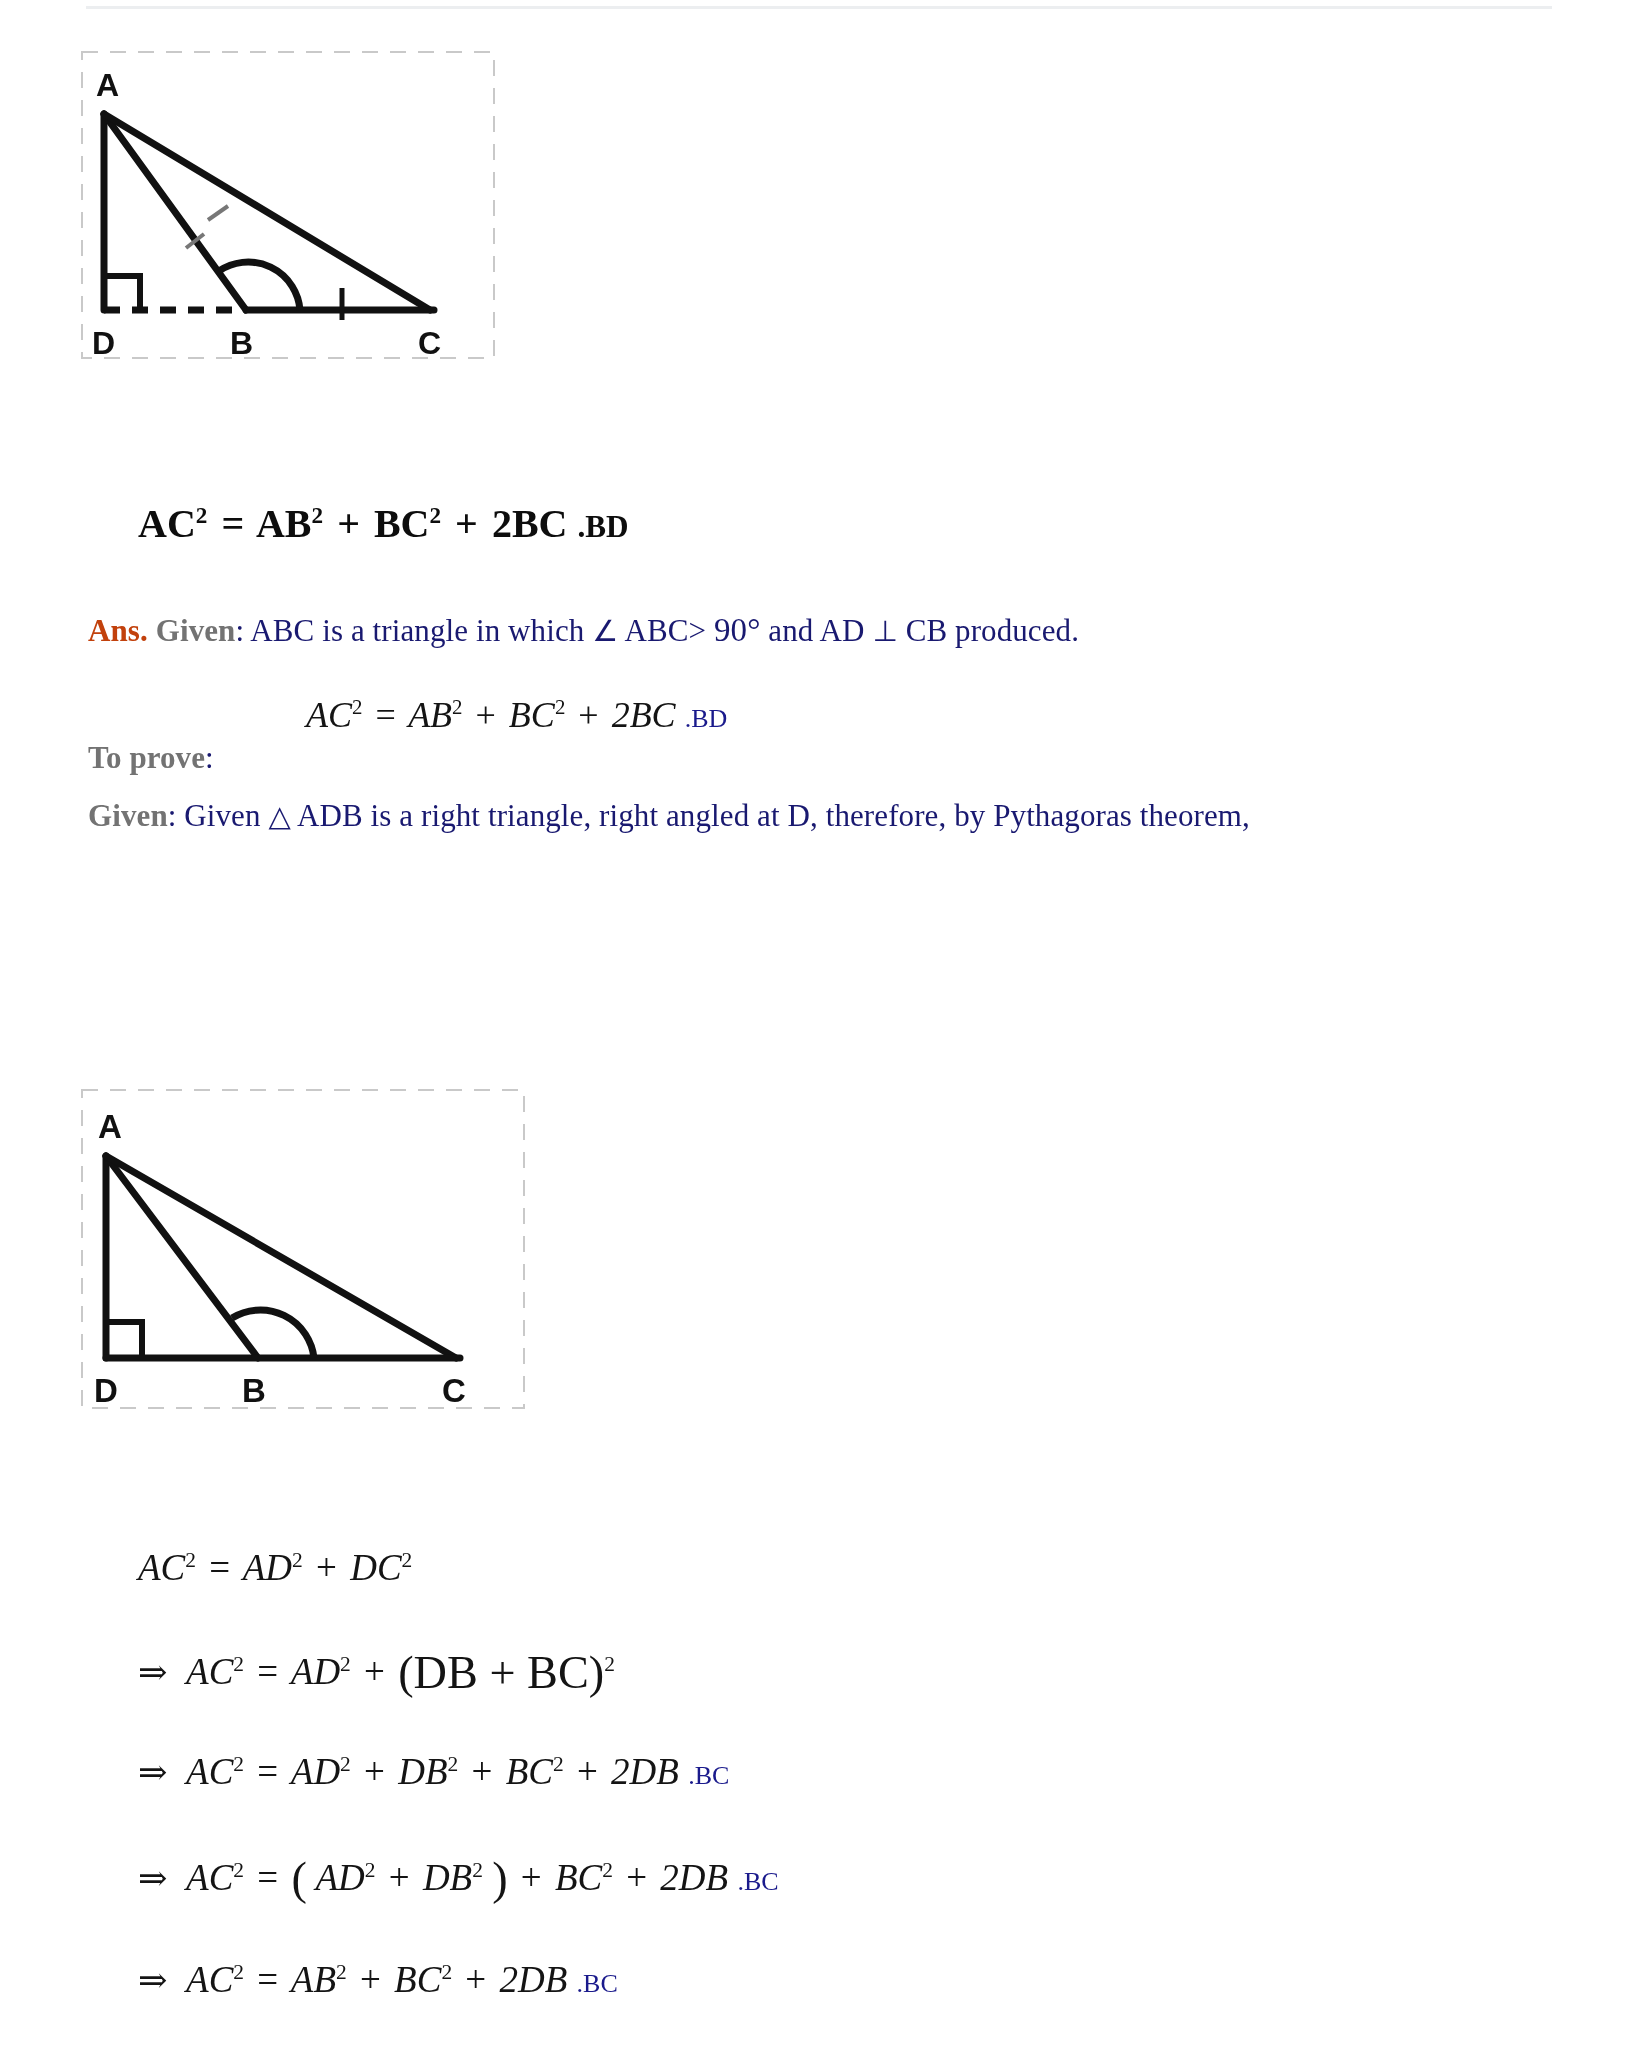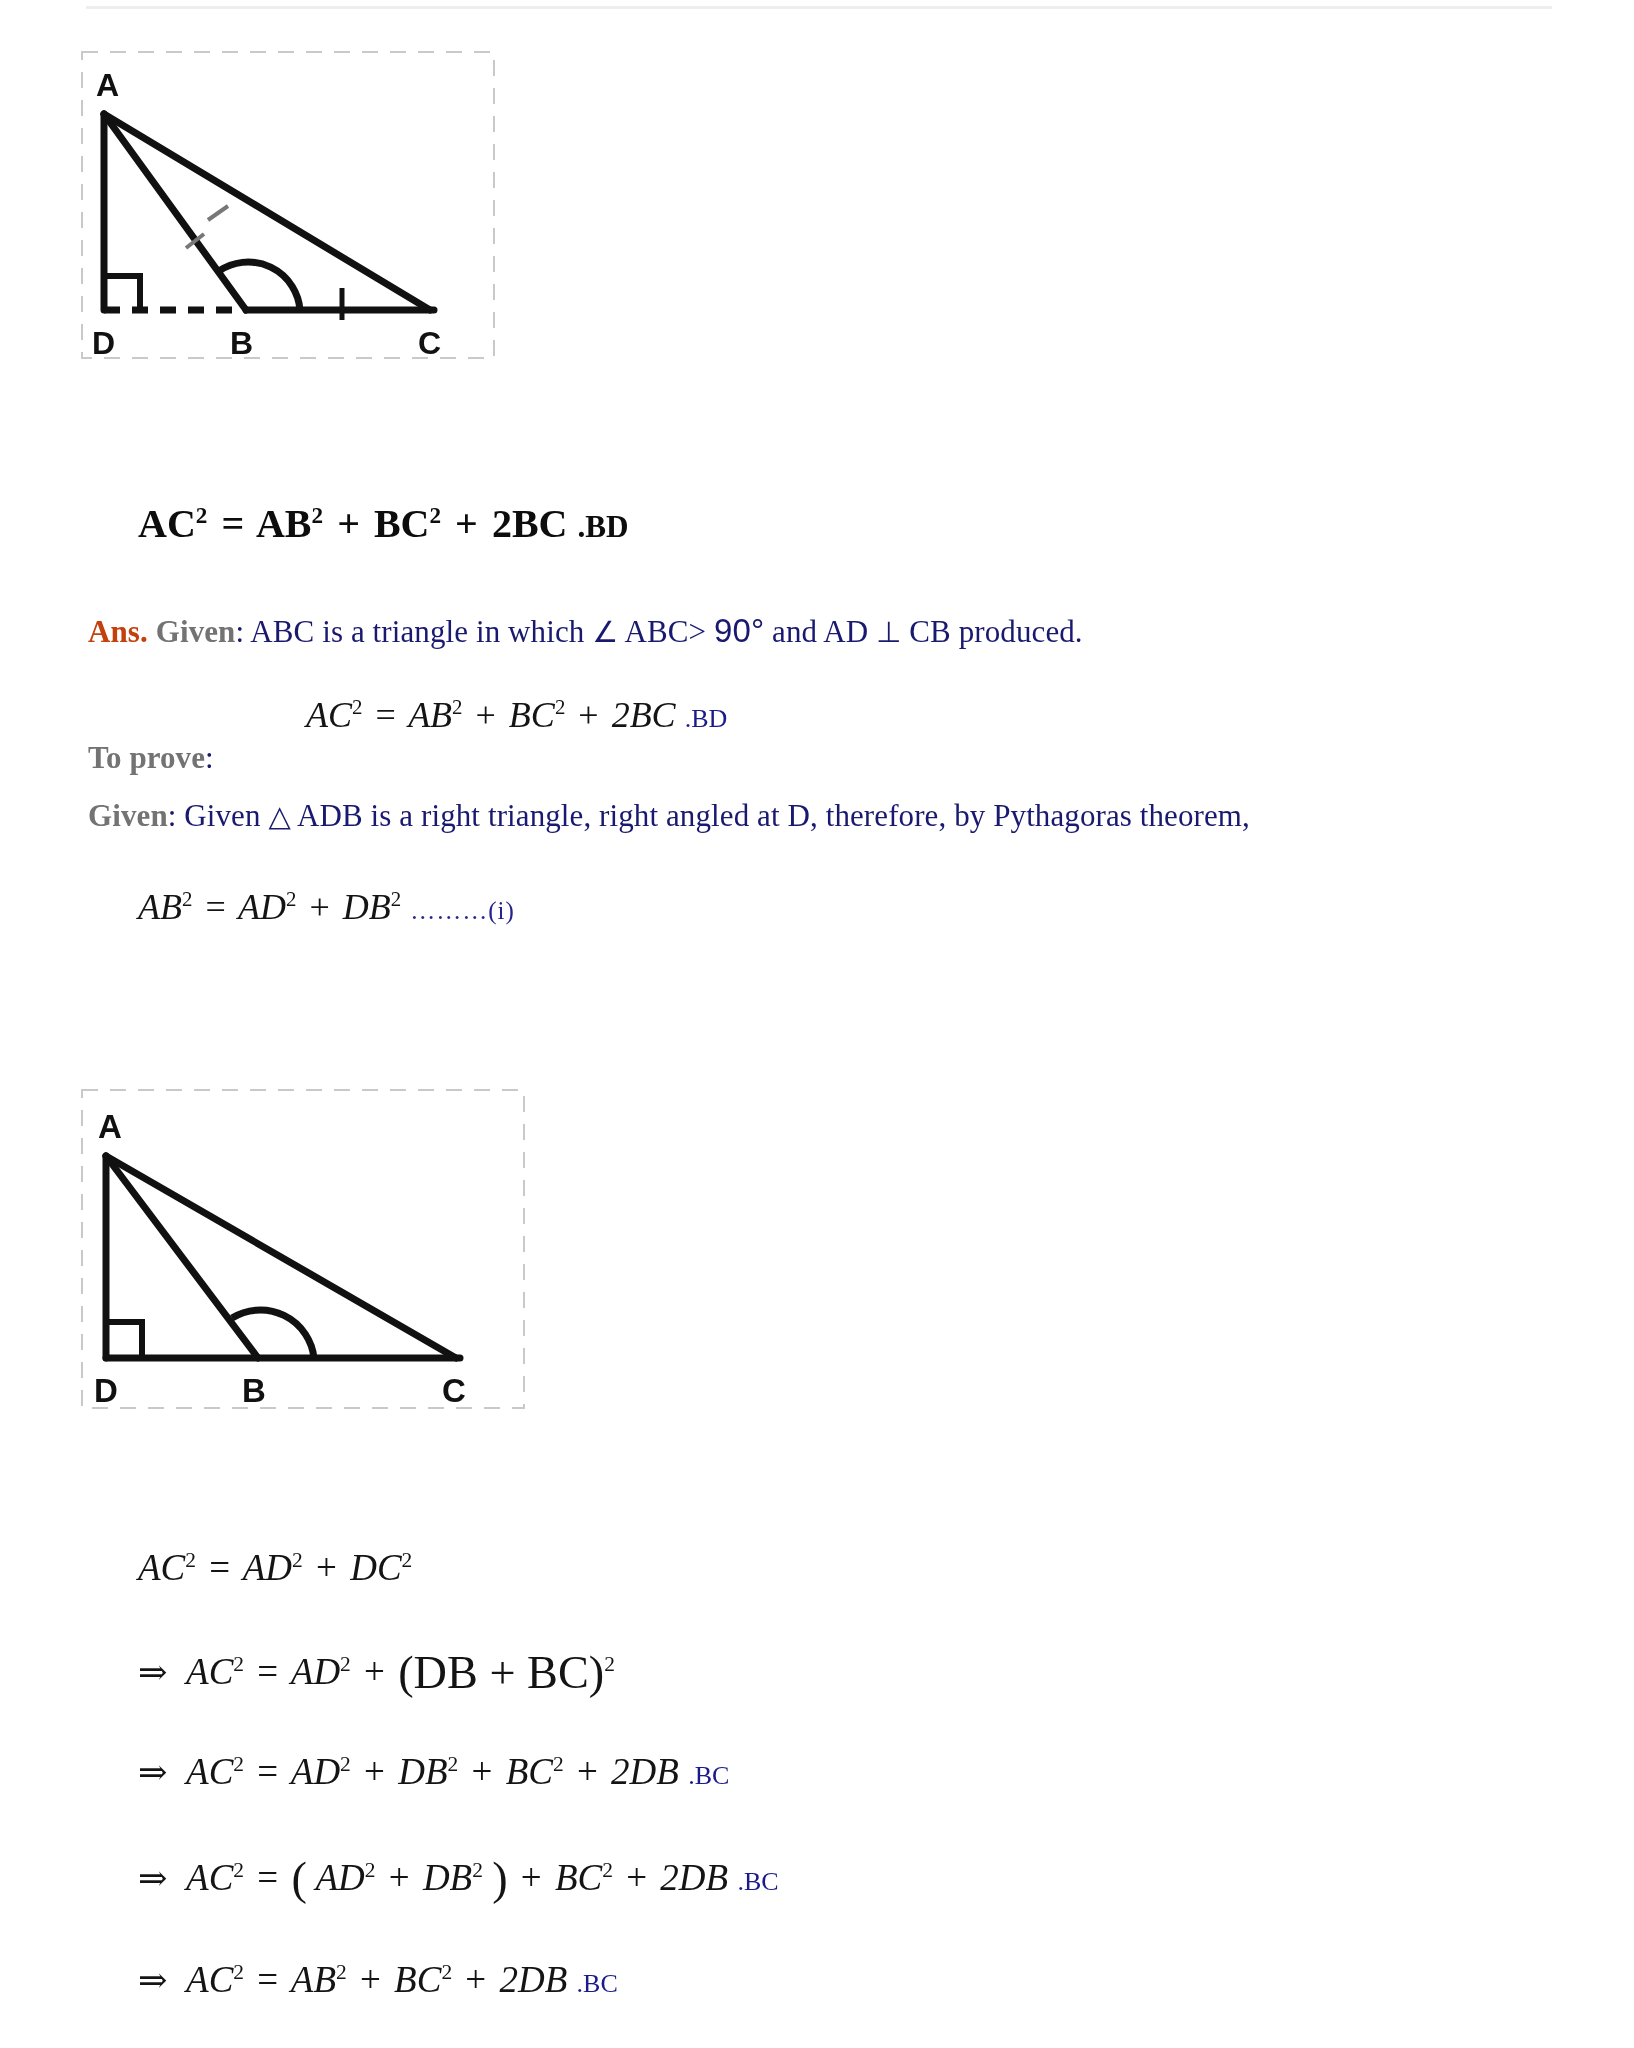--- a/index.html
+++ b/index.html
@@ -108,21 +108,21 @@
     color: #0d0d0d;
   }
   #eq-statement sup { font-weight: bold; }
   #eq-statement .op { font-weight: bold; }
 
   .inline-sym {
     font-family: "DejaVu Sans", sans-serif;
     font-size: 29px;
   }
   .ninety {
-    font-family: Liberation Sans, sans-serif;
+    font-family: Liberation Serif, serif;
     font-size: 33px;
   }
 </style>
 </head>
 <body>
 
 <div class="page">
 
   <div class="top-rule"></div>
 
@@ -194,28 +194,20 @@
     <span class="blue-suffix" style="font-style:normal;">.BD</span>
   </div>
 
   <div class="line" style="left:88px; top:798px; font-size:31px;">
     <span class="blue-bold">Given</span><span>:</span>
     <span>Given</span>
     <span class="inline-sym">△</span>
     <span>ADB is a right triangle, right angled at D, therefore, by Pythagoras theorem,</span>
   </div>
 
-  <div class="math" style="left:90px; top:886px; font-size:36px;">
-    <span>AB</span><sup>2</sup>
-    <span class="op">=</span>
-    <span>AD</span><sup>2</sup>
-    <span class="op">+</span>
-    <span>DB</span><sup>2</sup>
-    <span class="blue-dots" style="font-style:normal;">………(i)</span>
-  </div>
 
 
   <div class="figure" id="figure-2">
     <svg width="450" height="330" viewBox="0 0 450 330" xmlns="http://www.w3.org/2000/svg">
       <rect x="4" y="4" width="442" height="318" fill="none" stroke="#c9c9c9" stroke-width="2" stroke-dasharray="16 12"></rect>
 
       <line x1="28" y1="70" x2="28" y2="272" stroke="#111" stroke-width="7" stroke-linecap="round"></line>
 
       <line x1="28" y1="70" x2="180" y2="272" stroke="#111" stroke-width="7" stroke-linecap="round"></line>
 

